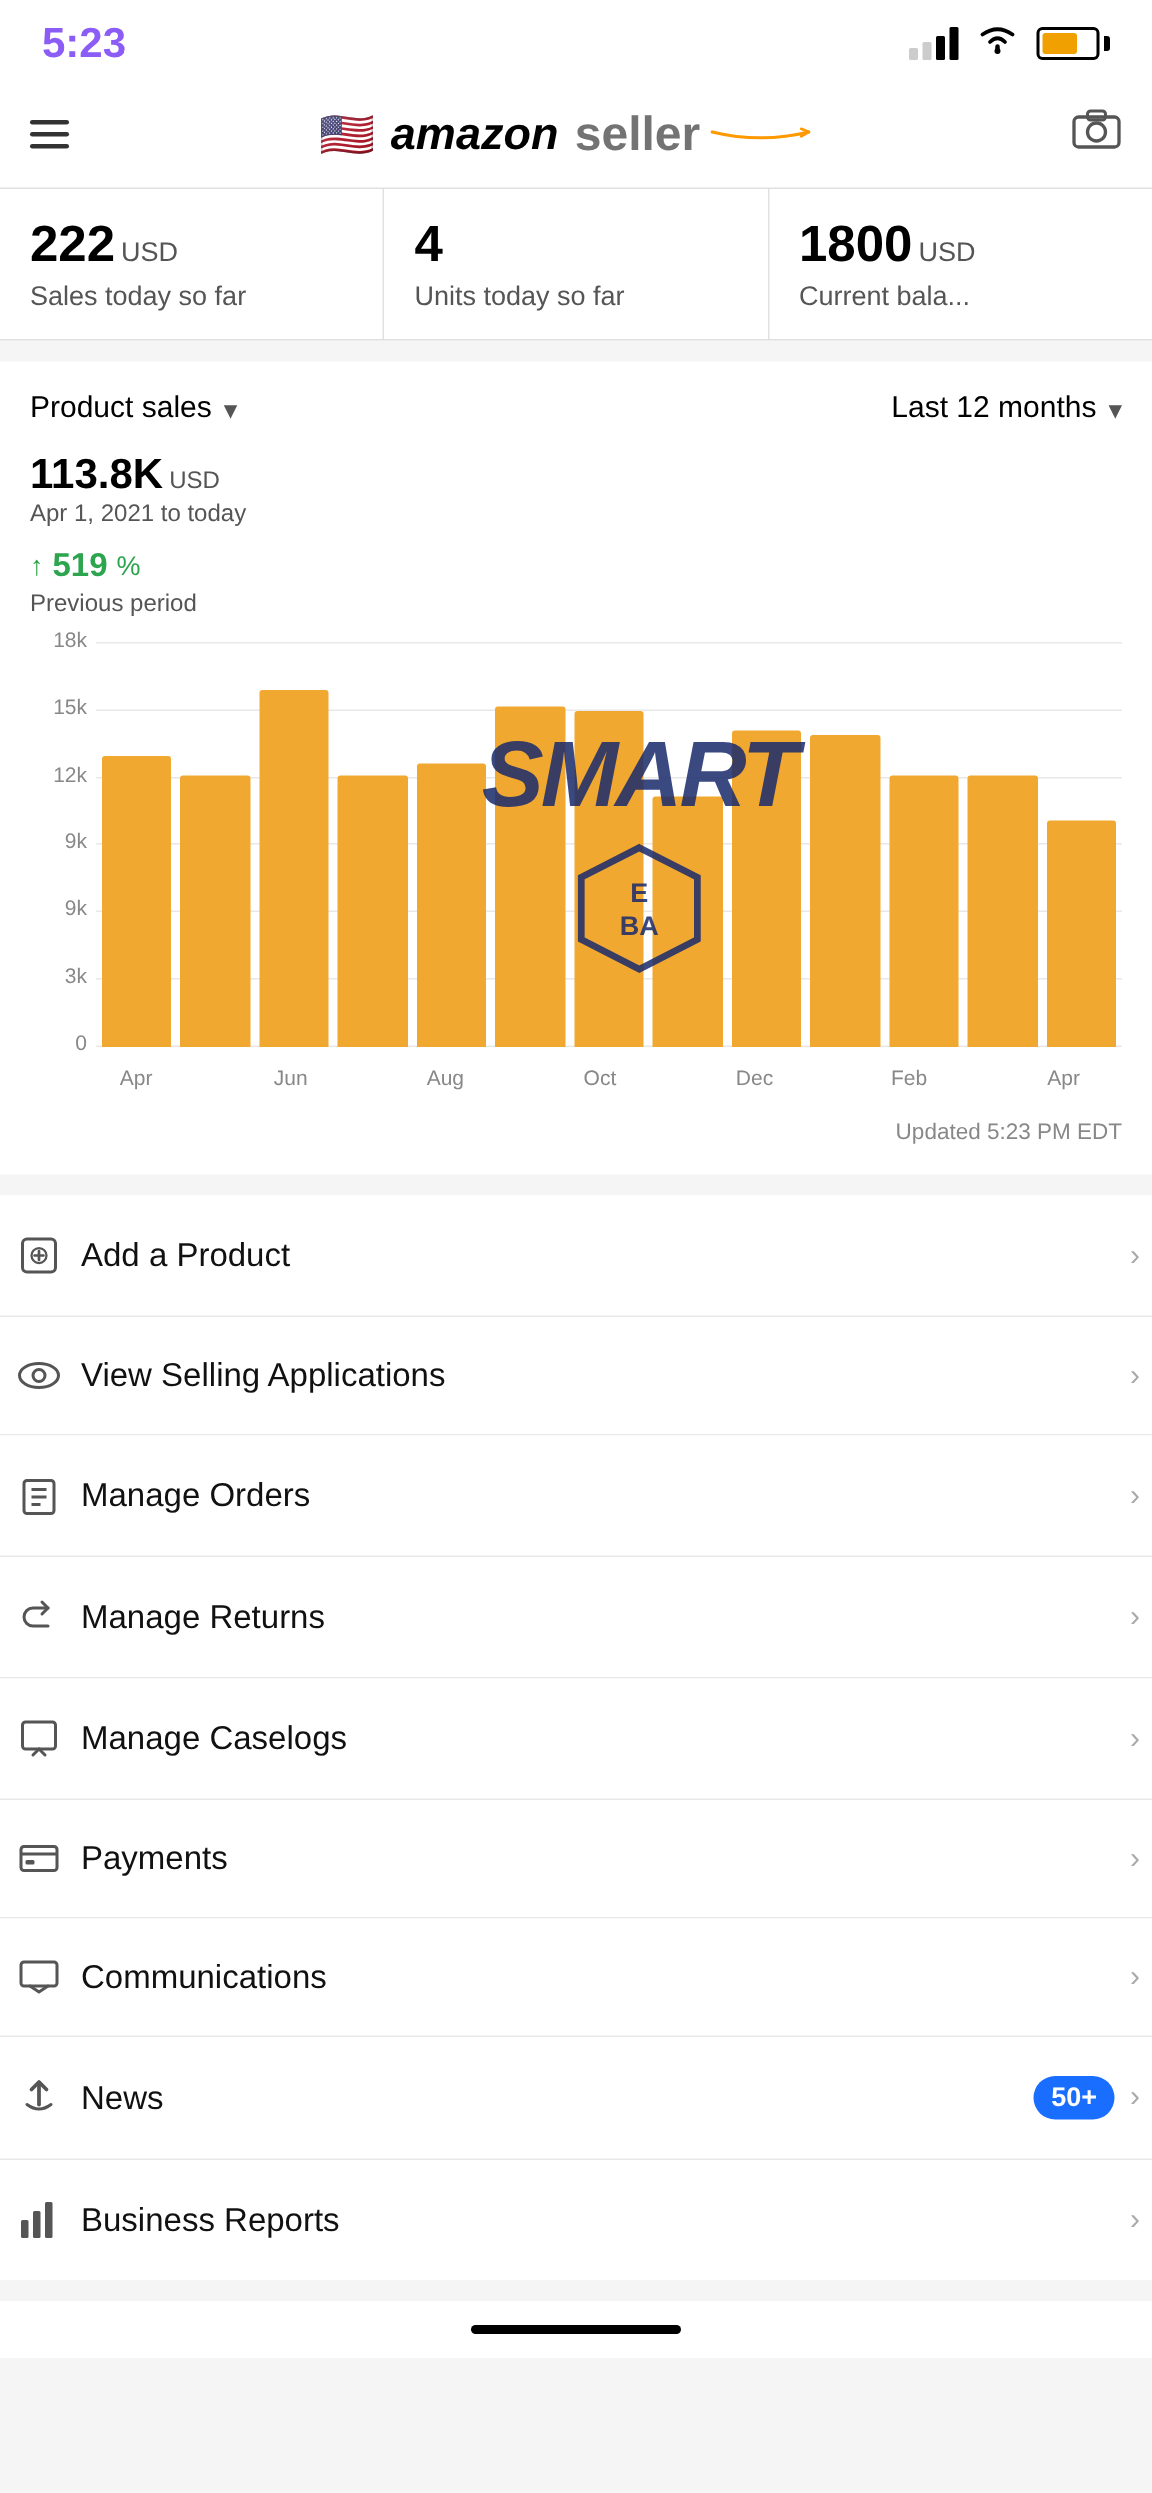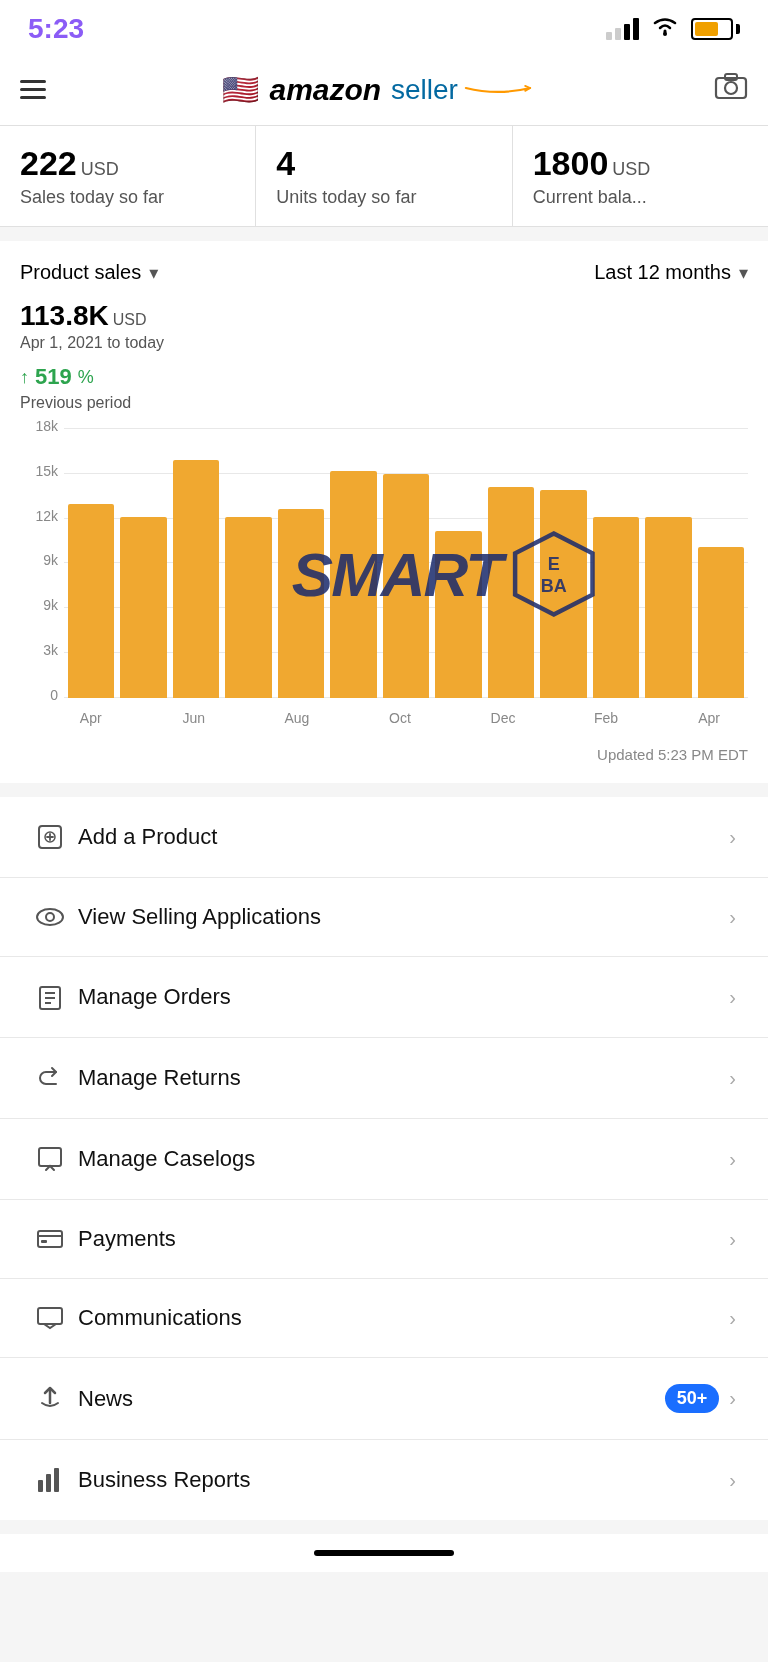--- a/index.html
+++ b/index.html
@@ -113,23 +113,23 @@
       align-items: center;
       gap: 2px;
     }
     .amazon-logo .amazon-text {
       font-weight: 900;
       color: #000;
       font-style: italic;
       font-size: 30px;
     }
     .amazon-logo .seller-text {
-      color: #0369a1;
-      font-weight: 400;
-      font-size: 28px;
+      color: #737373;
+      font-weight: 700;
+      font-size: 32px;
     }
     .amazon-logo-wrapper {
       display: flex;
       align-items: center;
     }
     .amazon-arrow {
       width: 80px;
       height: 10px;
       margin-top: -4px;
     }
@@ -340,21 +340,21 @@
     }
 
     
     .menu-section {
       background: #fff;
       margin-top: 14px;
     }
     .menu-item {
       display: flex;
       align-items: center;
-      padding: 26px 32px;
+      padding: 26px 8px;
       border-bottom: 1px solid #e8e8e8;
       cursor: pointer;
       background: #fff;
     }
     .menu-item:last-child {
       border-bottom: none;
     }
     .menu-icon {
       width: 36px;
       font-size: 24px;
@@ -503,21 +503,21 @@
         <span class="pct-symbol">%</span>
       </div>
       <div class="chart-prev">Previous period</div>
     </div>
 
   </div>
 
   <div class="bar-chart-container">
 
     <div class="watermark">
-      <div style="display:flex; align-items:center; gap:8px;">
+      <div style="display:flex; align-items:center; gap:8px;flex-direction:column;">
         <span class="watermark-text">SMART</span>
         <svg class="watermark-badge" viewBox="0 0 100 100">
           <polygon points="50,5 93,27 93,73 50,95 7,73 7,27" fill="none" stroke="#1a2a6c" stroke-width="5"></polygon>
           <text x="50" y="45" text-anchor="middle" font-size="20" font-weight="900" fill="#1a2a6c" font-family="Arial">E</text>
           <text x="50" y="70" text-anchor="middle" font-size="20" font-weight="900" fill="#1a2a6c" font-family="Arial">BA</text>
         </svg>
       </div>
     </div>
 
     <div class="chart-grid" id="chart-grid">

